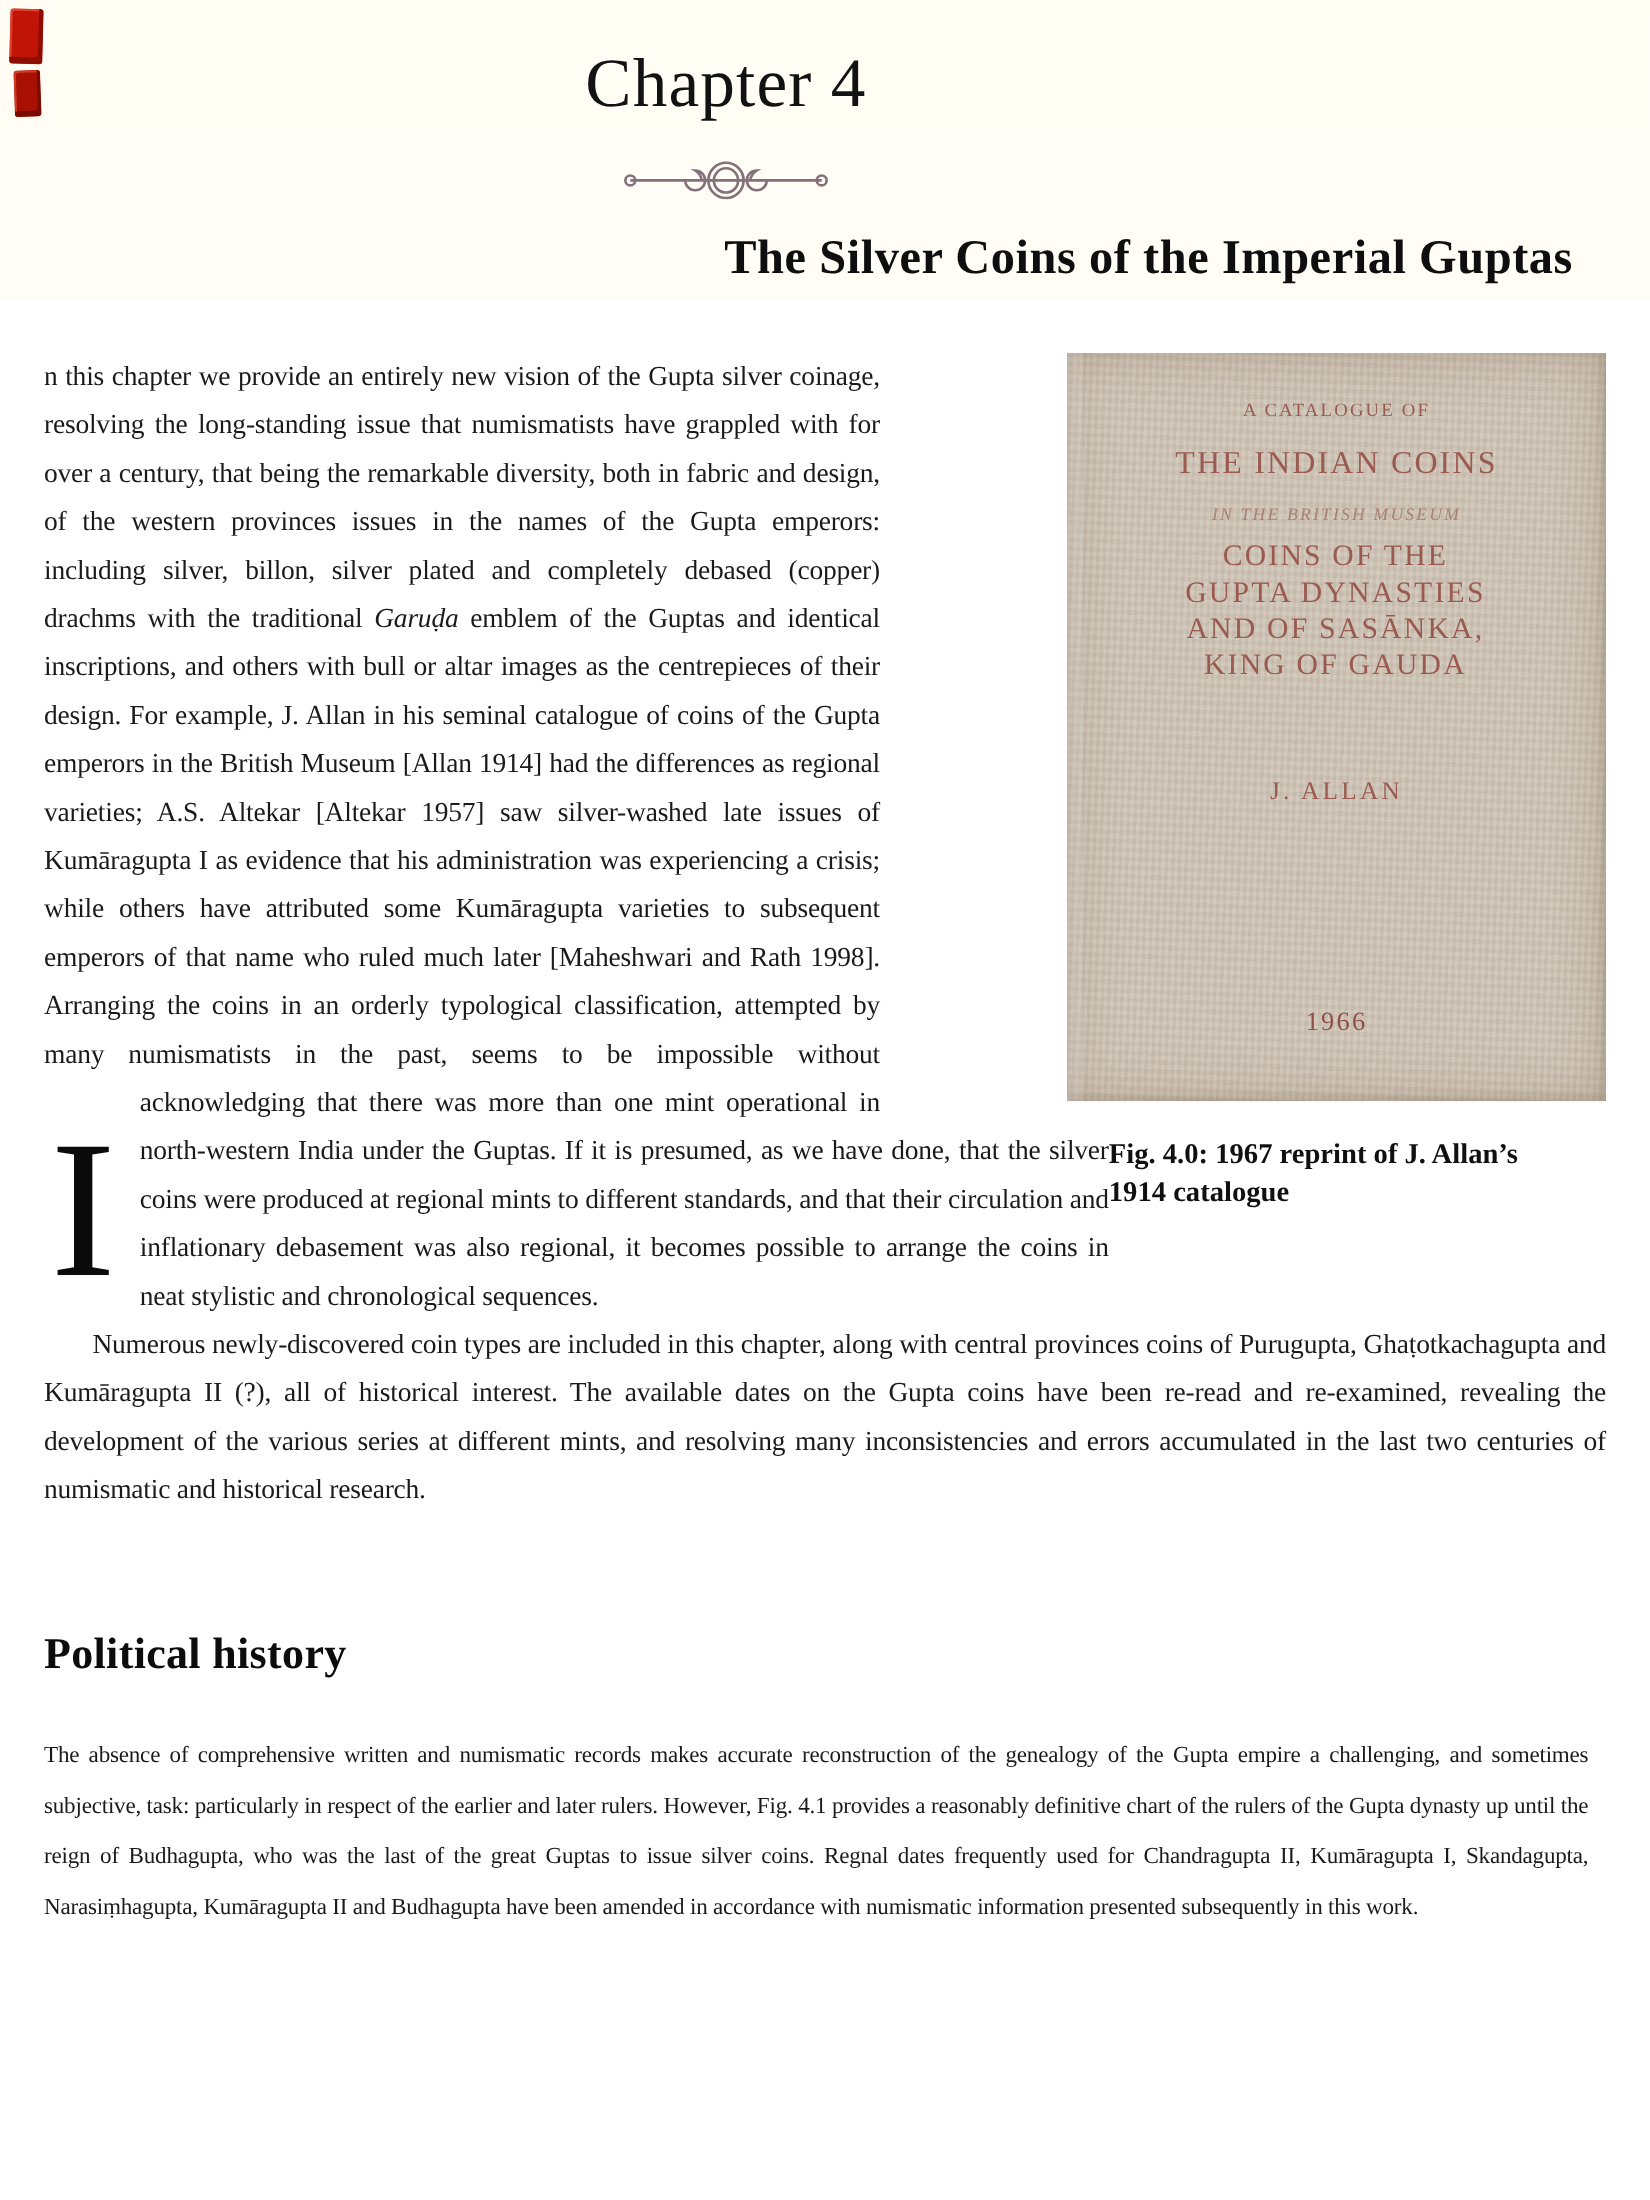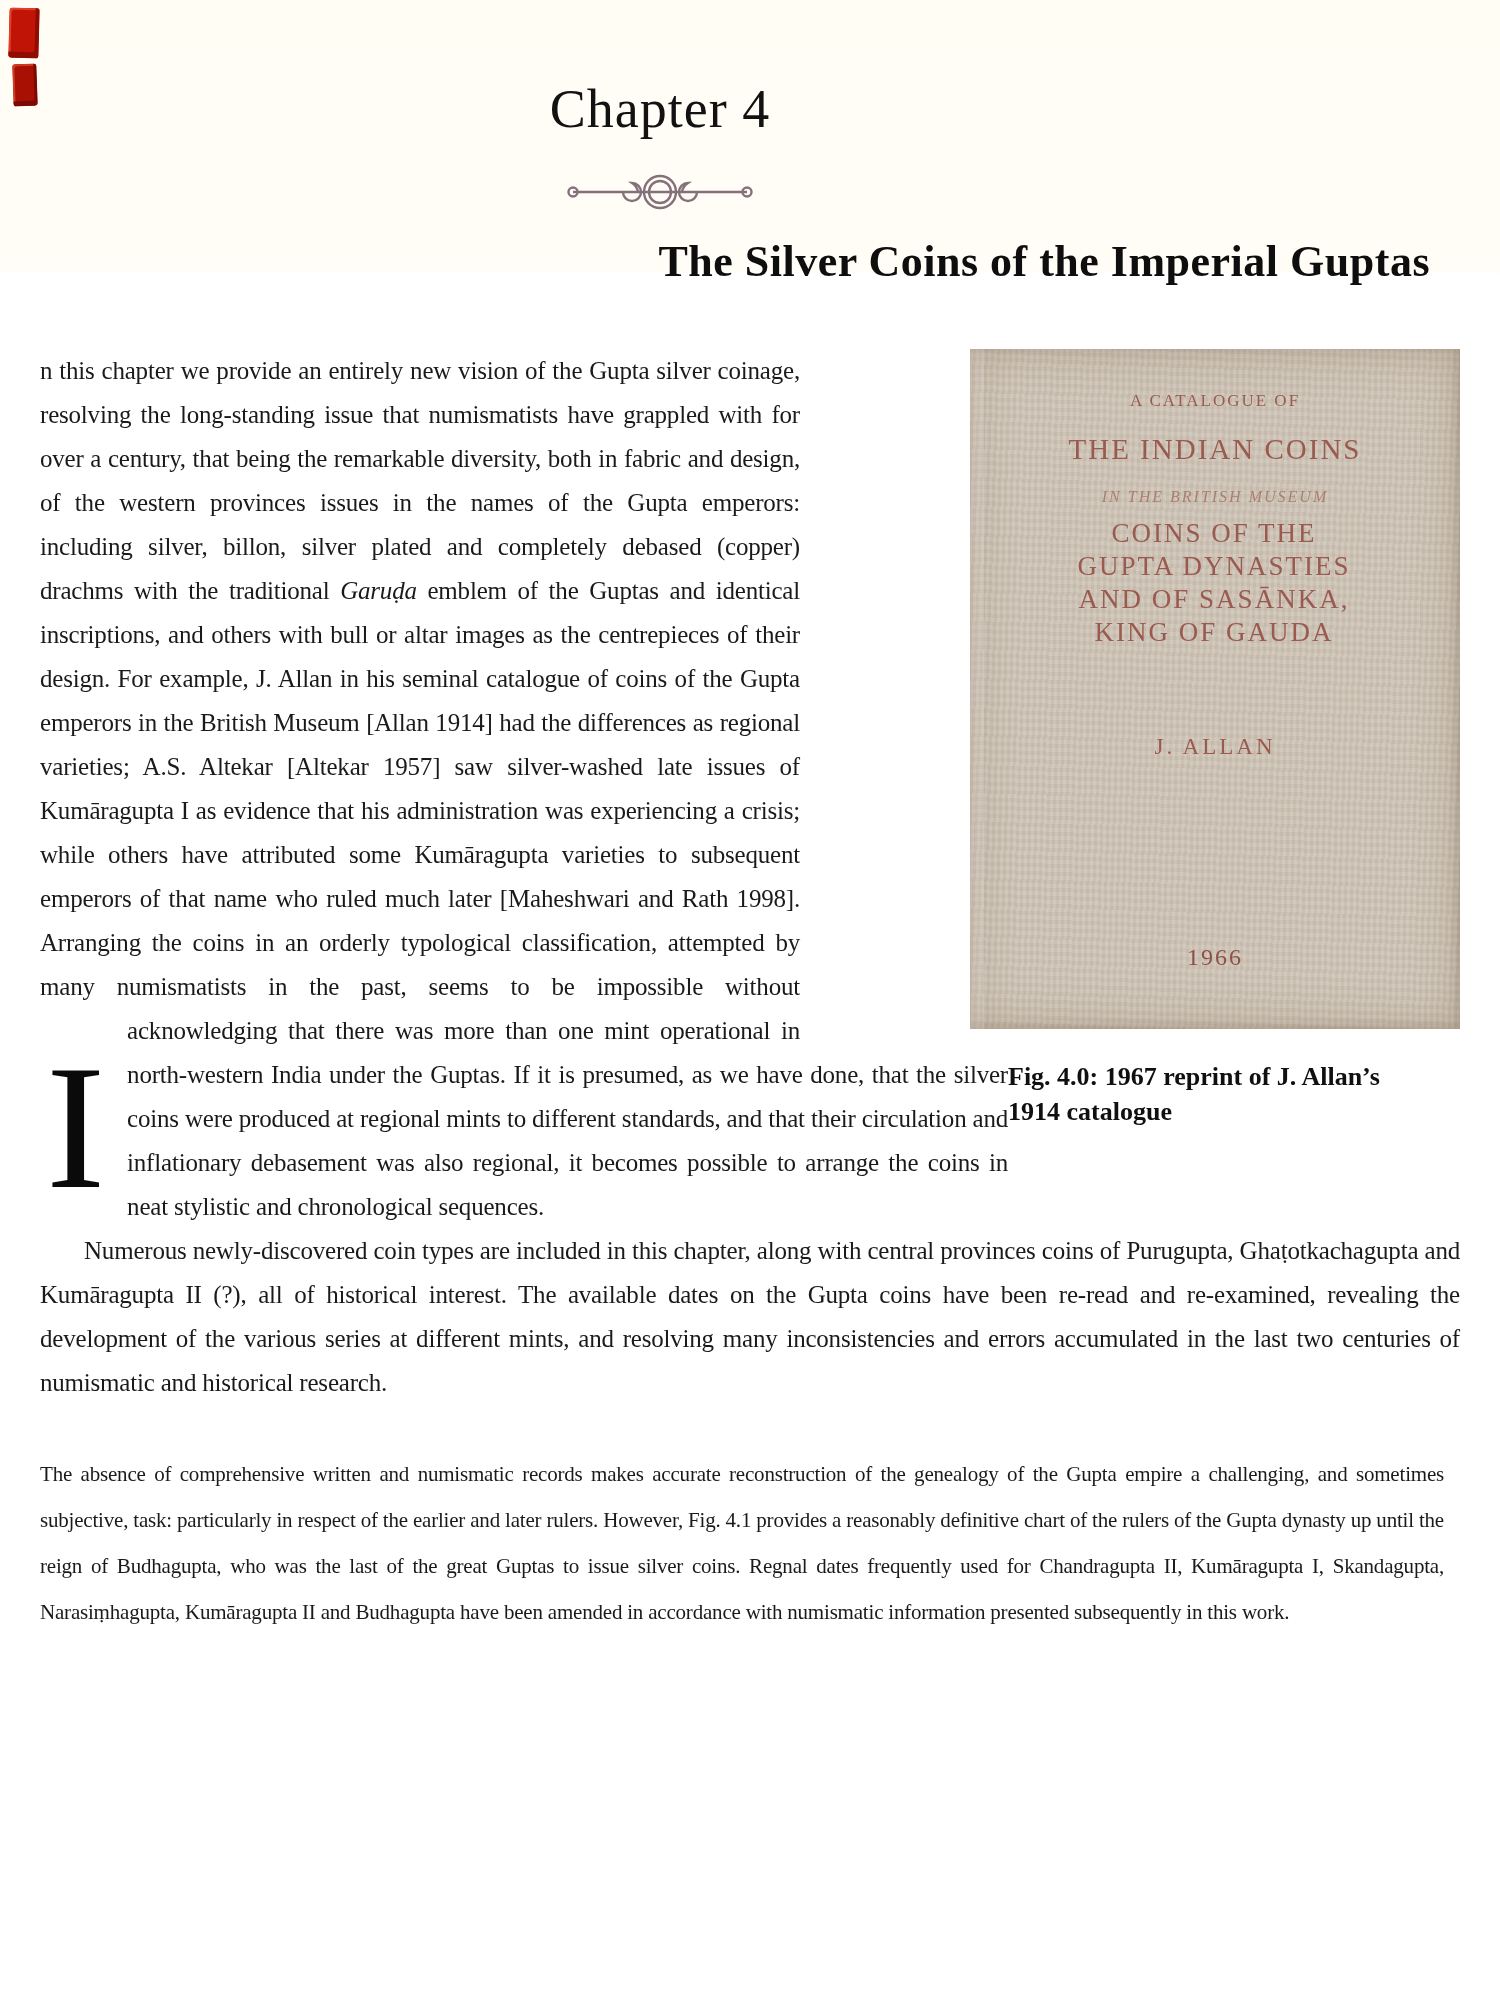--- a/index.html
+++ b/index.html
@@ -19,23 +19,23 @@
   }
   
   .scan-mark{position:absolute;border-radius:3px;}
   .scan-mark.m1{left:9px;top:8px;width:30px;height:50px;background:#c01407;
     box-shadow:inset -4px -6px 0 #8d0d03, inset 2px 2px 0 #e2402a;transform:rotate(1.5deg);}
   .scan-mark.m2{left:13px;top:64px;width:24px;height:42px;background:#a81004;
     box-shadow:inset -3px -5px 0 #7a0b02, inset 2px 2px 0 #d03a20;transform:rotate(-2deg);}
 
   .chapter-head{
     margin:0 180px 0 0;
-    padding-top:78px;
+    padding-top:39px;
     text-align:center;
-    font-size:54px;
+    font-size:63px;
     letter-spacing:1px;
     color:#121212;
   }
   .ornament-wrap{
     margin:26px 180px 0 0;
     text-align:center;
     height:52px;
   }
   .main-title{
     margin:18px 30px 0 0;
@@ -173,16 +173,17 @@
         <div>Fig. 4.0: 1967 reprint of J. Allan’s</div>
         <div>1914 catalogue</div>
       </div>
     </div>
 
     <p class="body-par"><span class="dropcap">I</span><span><span>n this chapter we provide an entirely new vision of the Gupta silver coinage, resolving the long-standing issue that numismatists have grappled with for over a century, that being the remarkable diversity, both in fabric and design, of the western provinces issues in the names of the Gupta emperors: including silver, billon, silver plated and completely debased (copper) drachms with the traditional </span><i>Garuḍa</i><span> emblem of the Guptas and identical inscriptions, and others with bull or altar images as the centrepieces of their design. For example, J. Allan in his seminal catalogue of coins of the Gupta emperors in the British Museum [Allan 1914] had the differences as regional varieties; A.S. Altekar [Altekar 1957] saw silver-washed late issues of Kumāragupta I as evidence that his administration was experiencing a crisis; while others have attributed some Kumāragupta varieties to subsequent emperors of that name who ruled much later [Maheshwari and Rath 1998]. Arranging the coins in an orderly typological classification, attempted by many numismatists in the past, seems to be impossible without acknowledging that there was more than one mint operational in north-western India under the Guptas. If it is presumed, as we have done, that the silver coins were produced at regional mints to different standards, and that their circulation and inflationary debasement was also regional, it becomes possible to arrange the coins in neat stylistic and chronological sequences.</span></span></p>
 
     <p class="indent">Numerous newly-discovered coin types are included in this chapter, along with central provinces coins of Purugupta, Ghaṭotkachagupta and Kumāragupta II (?), all of historical interest. The available dates on the Gupta coins have been re-read and re-examined, revealing the development of the various series at different mints, and resolving many inconsistencies and errors accumulated in the last two centuries of numismatic and historical research.</p>
   </div>
 
+  <h2 class="section-heading">Political history</h2>
 
   <p class="section-par">The absence of comprehensive written and numismatic records makes accurate reconstruction of the genealogy of the Gupta empire a challenging, and sometimes subjective, task: particularly in respect of the earlier and later rulers. However, Fig. 4.1 provides a reasonably definitive chart of the rulers of the Gupta dynasty up until the reign of Budhagupta, who was the last of the great Guptas to issue silver coins. Regnal dates frequently used for Chandragupta II, Kumāragupta I, Skandagupta, Narasiṃhagupta, Kumāragupta II and Budhagupta have been amended in accordance with numismatic information presented subsequently in this work.</p>
 
 </div>
 
 </body></html>

